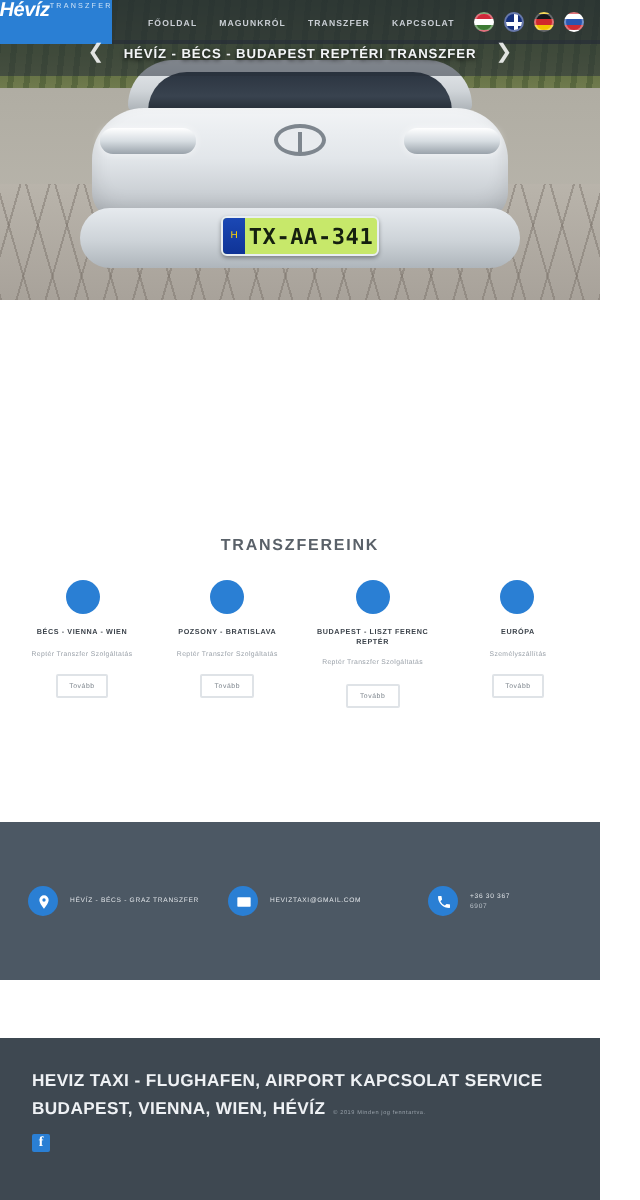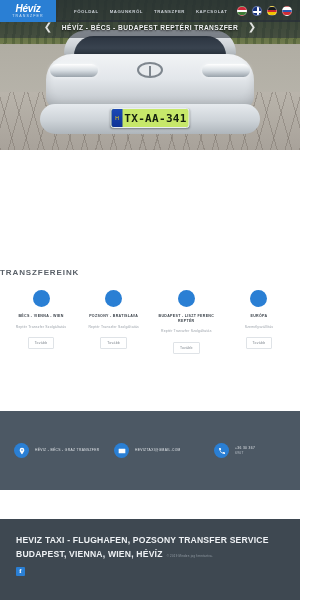--- a/index.html
+++ b/index.html
@@ -143,22 +143,22 @@
     top: 0; left: 0; right: 0;
     height: 22px;
     display: flex;
     align-items: stretch;
     background: rgba(38,45,54,.72);
     z-index: 5;
   }
   .logo {
     width: 56px;
     background: #2a7fd4;
-    display: flex; flex-direction: column;
-    align-items: center; justify-content: center;
+    display: flex; 
+    align-items: flex-start; justify-content: center;
     line-height: 1;
     padding-top: 1px;
   }
   .logo-main {
     color: #ffffff;
     font-size: 10px;
     font-weight: bold;
     font-style: italic;
     letter-spacing: -.2px;
   }
@@ -239,20 +239,21 @@
   }
   .slider-arrow.prev { left: 38px; }
   .slider-arrow.next { right: 38px; }
 
   
   .transfers {
     padding: 118px 0 0;
     background: #ffffff;
   }
   .section-title {
+    text-align: center;
     color: #5a6169;
     font-size: 8px;
     font-weight: bold;
     letter-spacing: .9px;
     margin-bottom: 13px;
   }
   .cards {
     display: flex;
     justify-content: space-between;
     padding: 0 6px;
@@ -478,16 +479,16 @@
     <span class="contact-text">
       <span class="line1">+36 30 367</span><br>
       <span class="line2">6907</span>
     </span>
   </div>
 
 </div>
 
 <div class="footer">
   <div class="footer-head">
-    <span>HEVIZ TAXI - FLUGHAFEN, POZSONY TRANSFER SERVICE BUDAPEST, VIENNA, WIEN, HÉVÍZ</span><span class="footer-copy">© 2019 Minden jog fenntartva.</span>
+    <span>HEVIZ TAXI - FLUGHAFEN, AIRPORT KAPCSOLAT SERVICE BUDAPEST, VIENNA, WIEN, HÉVÍZ</span><span class="footer-copy">© 2019 Minden jog fenntartva.</span>
   </div>
   <div class="fb">f</div>
 </div>
 
 </body></html>

